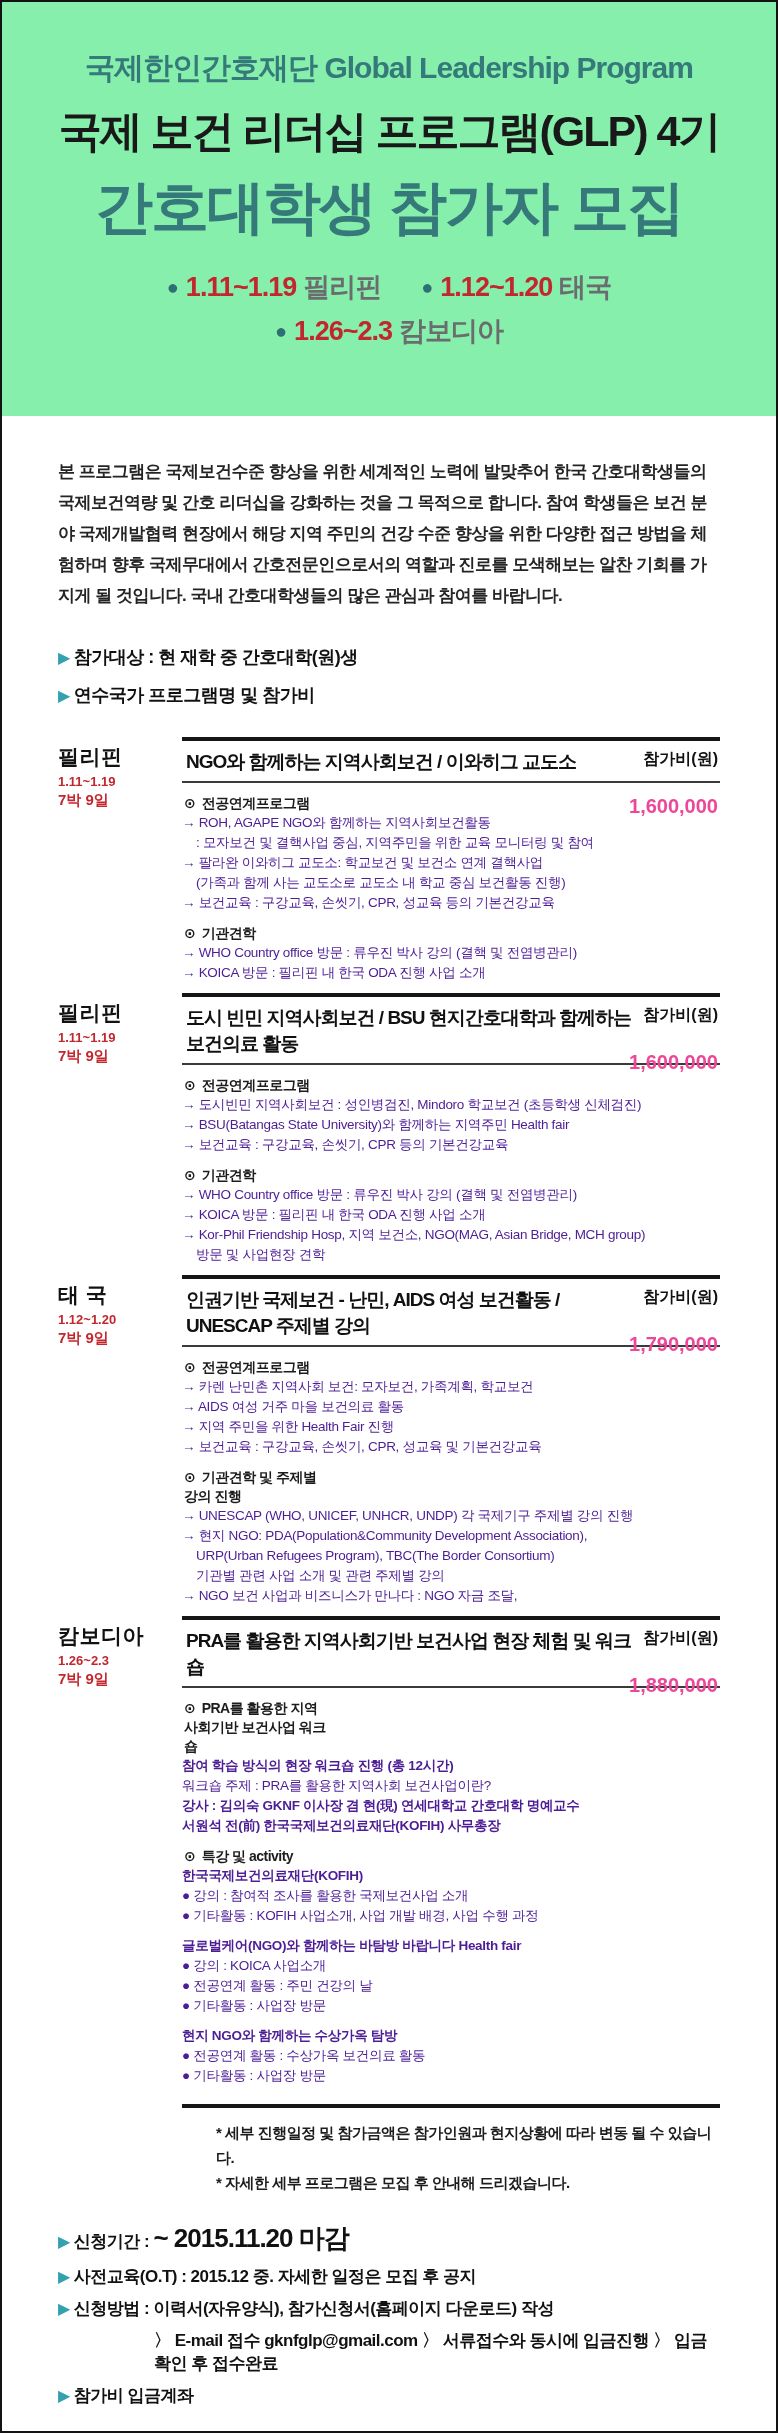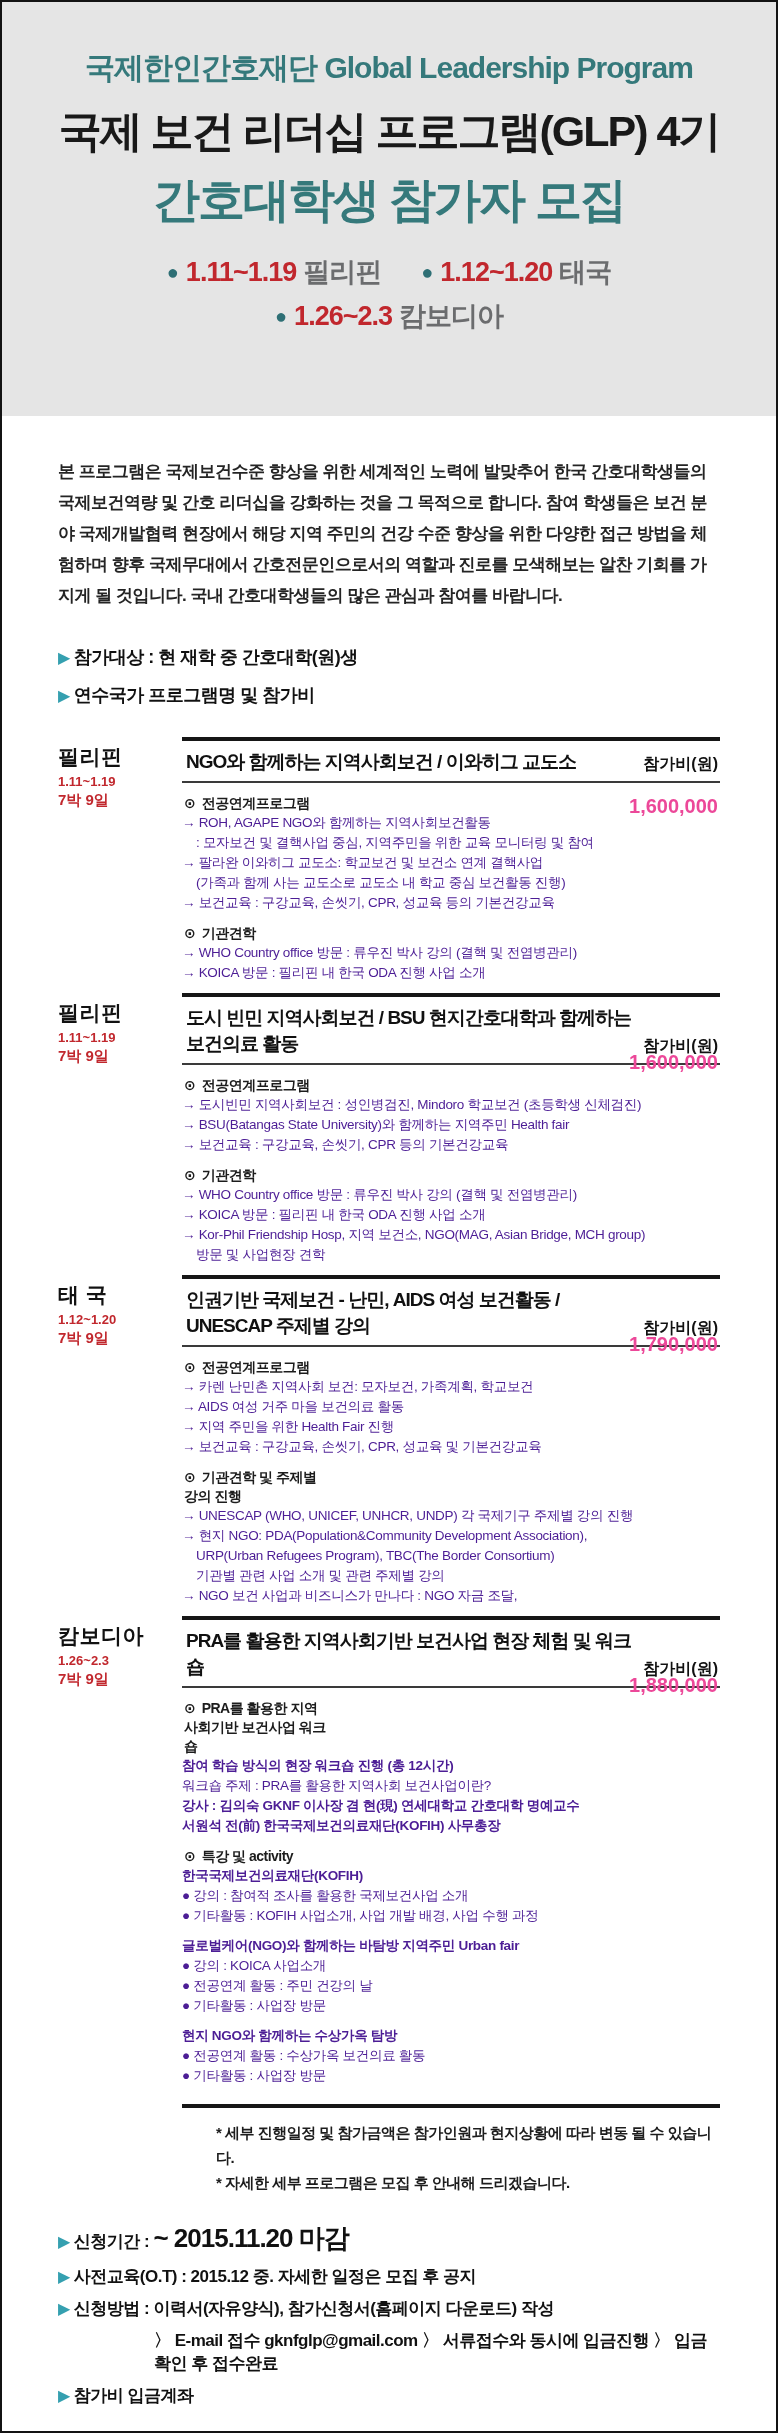--- a/index.html
+++ b/index.html
@@ -2,24 +2,24 @@
 <html><head>
 <meta charset="utf-8">
 <style>
   html,body{margin:0;padding:0;background:#ffffff;}
   .page{
     width:778px;height:2433px;box-sizing:border-box;border:2px solid #131313;
     background:#ffffff;position:relative;overflow:hidden;
     font-family:"Liberation Sans","DejaVu Sans",sans-serif;color:#1c1c1c;
   }
   
-  .hero{background:#e5e5e5;height:414px;box-sizing:border-box;padding:46px 18px 0;text-align:center;}
+  .hero{background:#86efac;height:414px;box-sizing:border-box;padding:46px 18px 0;text-align:center;}
   .hero-line1{font-size:30px;font-weight:bold;color:#35797b;letter-spacing:-1px;}
   .hero-line2{font-size:43px;font-weight:bold;color:#191919;letter-spacing:-2px;margin-top:14px;}
-  .hero-line3{font-size:47px;font-weight:bold;color:#35797b;letter-spacing:-2px;margin-top:8px;}
+  .hero-line3{font-size:58px;font-weight:bold;color:#35797b;letter-spacing:-2px;margin-top:8px;}
   .schedule{margin-top:22px;font-weight:bold;}
   .sch-line{display:flex;justify-content:center;gap:40px;margin-top:8px;}
   .sch-item{display:flex;align-items:center;gap:7px;font-size:27px;}
   .sch-bullet{color:#2e6f75;font-size:20px;line-height:1;}
   .sch-dates{color:#c1272d;letter-spacing:-1px;}
   .sch-country{color:#6b6c6e;letter-spacing:-1px;}
   
   .content{padding:0 56px;}
   .intro{margin:40px 0 0;font-size:17px;line-height:31px;font-weight:700;color:#242424;letter-spacing:-0.5px;}
   .arrow-label{font-size:18px;font-weight:800;color:#111;letter-spacing:-0.5px;}
@@ -27,21 +27,21 @@
   .lbl-table{margin-top:14px;}
   .tri{color:#35a0b0;margin-right:4px;font-size:16px;}
   
   .prog-table{margin-top:30px;}
   .prog-row{display:flex;}
   .country-col{width:124px;flex:none;padding-top:6px;}
   .country{font-size:21px;font-weight:800;color:#111;letter-spacing:0.5px;}
   .p-dates{color:#c1272d;font-size:13px;font-weight:800;margin-top:3px;}
   .p-duration{color:#c1272d;font-size:15px;font-weight:800;margin-top:2px;}
   .main-col{flex:1;border-top:4px solid #161616;position:relative;padding-bottom:10px;}
-  .row-header{display:flex;justify-content:space-between;align-items:flex-end;
+  .row-header{display:flex;justify-content:space-between;align-items:flex-start;
     padding:8px 2px 6px 4px;border-bottom:2px solid #3a3a3a;}
   .row-title{font-size:19px;font-weight:800;letter-spacing:-1px;color:#111;}
   .fee-header{font-size:16px;font-weight:800;color:#111;flex:none;}
   .fee-value{position:absolute;right:2px;top:54px;font-size:20px;font-weight:800;color:#ec4899;}
   .group{display:flex;margin-top:10px;flex-direction:column;}
   .group-label{width:154px;flex:none;font-size:14px;font-weight:800;line-height:19px;
     padding:1px 6px 0 2px;box-sizing:border-box;letter-spacing:-0.5px;}
   .g-icon{margin-right:3px;}
   .group-items{flex:1;font-size:13.5px;line-height:20px;color:#4c1d95;letter-spacing:-0.3px;}
   .gi-item.ind{padding-left:14px;}
@@ -214,21 +214,21 @@
                 <div class="gi-item bold">강사 : 김의숙 GKNF 이사장 겸 현(現) 연세대학교 간호대학 명예교수</div>
                 <div class="gi-item bold">서원석 전(前) 한국국제보건의료재단(KOFIH) 사무총장</div>
               </div>
             </div>
             <div class="group">
               <div class="group-label"><span class="g-icon">⊙ </span><span>특강 및 activity</span></div>
               <div class="group-items">
                 <div class="gi-item bold">한국국제보건의료재단(KOFIH)</div>
                 <div class="gi-item">● 강의 : 참여적 조사를 활용한 국제보건사업 소개</div>
                 <div class="gi-item">● 기타활동 : KOFIH 사업소개, 사업 개발 배경, 사업 수행 과정</div>
-                <div class="gi-item bold gap">글로벌케어(NGO)와 함께하는 바탐방 지역주민 Urban fair</div>
+                <div class="gi-item bold gap">글로벌케어(NGO)와 함께하는 바탐방 바랍니다 Health fair</div>
                 <div class="gi-item">● 강의 : KOICA 사업소개</div>
                 <div class="gi-item">● 전공연계 활동 : 주민 건강의 날</div>
                 <div class="gi-item">● 기타활동 : 사업장 방문</div>
                 <div class="gi-item bold gap">현지 NGO와 함께하는 수상가옥 탐방</div>
                 <div class="gi-item">● 전공연계 활동 : 수상가옥 보건의료 활동</div>
                 <div class="gi-item">● 기타활동 : 사업장 방문</div>
               </div>
             </div>
           </div>
         </div>

